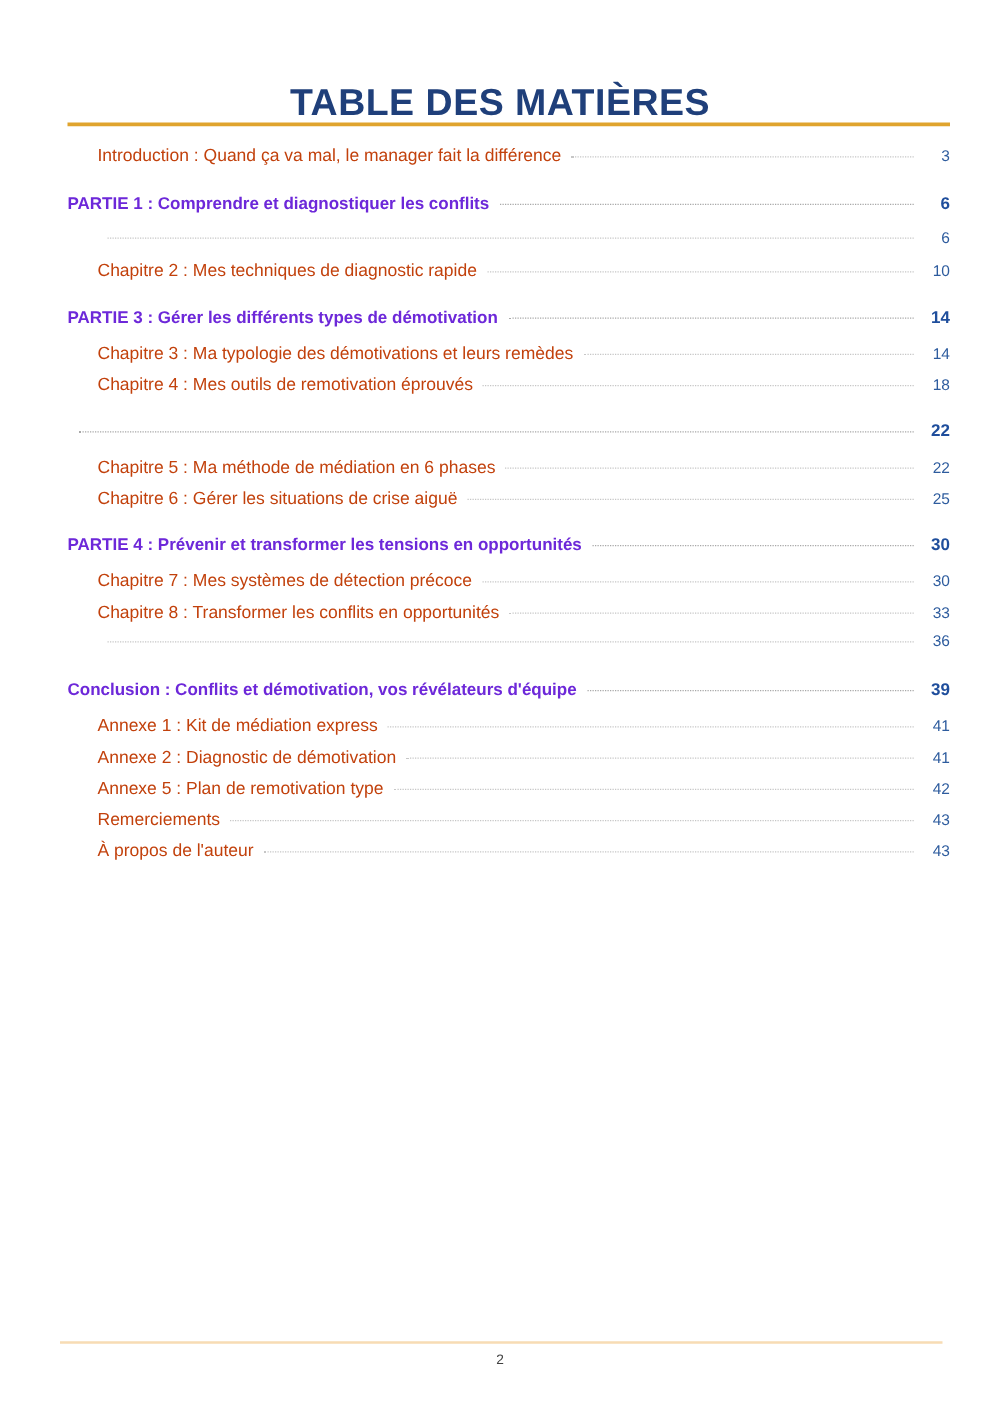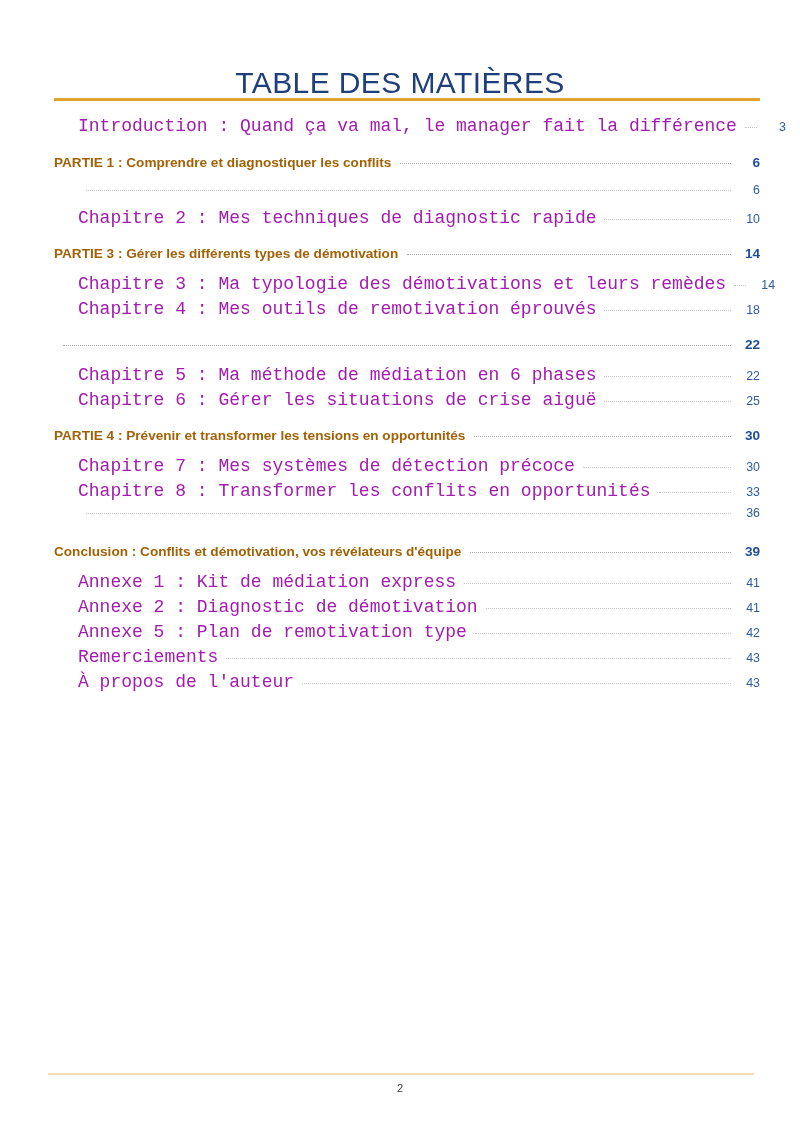--- a/index.html
+++ b/index.html
@@ -38,21 +38,21 @@
     background: #E0A42E;
   }
   .doc-title {
     position: absolute;
     left: 0;
     top: 0;
     width: 800px;
     text-align: center;
     font-size: 30px;
     line-height: 42px;
-    font-weight: normal;
+    font-weight: bold;
     letter-spacing: 0.4px;
     color: #1F3F7A;
     font-family: "Liberation Sans", sans-serif;
   }
 
   
   .toc {
     position: absolute;
     left: 0;
     top: 116px;
@@ -66,25 +66,24 @@
     box-sizing: border-box;
     padding-right: 40px;
   }
 
   
   .toc-row.lvl-sub {
     padding-left: 78px;
     height: 25px;
   }
   .toc-row.lvl-sub .entry-text {
-    font-size: 18px;
-    color: #a21caf;
+    font-size: 14px;
+    color: #c2410c;
     font-weight: normal;
     white-space: nowrap;
-    font-family: Liberation Mono, monospace;
   }
   .toc-row.lvl-sub .entry-page {
     font-size: 12.4px;
     color: #2E5C9E;
     font-weight: normal;
     min-width: 22px;
     text-align: right;
   }
   .toc-row.lvl-sub .leader {
     border-bottom: 1.5px dotted #C6C6C6;
@@ -92,21 +91,21 @@
     transform: translateY(-3px);
   }
 
   
   .toc-row.lvl-part {
     padding-left: 54px;
     height: 28px;
   }
   .toc-row.lvl-part .entry-text {
     font-size: 13.6px;
-    color: #a16207;
+    color: #6d28d9;
     font-weight: bold;
     white-space: nowrap;
   }
   .toc-row.lvl-part .entry-page {
     font-size: 13.6px;
     color: #1F4E9C;
     font-weight: bold;
     min-width: 22px;
     text-align: right;
   }

